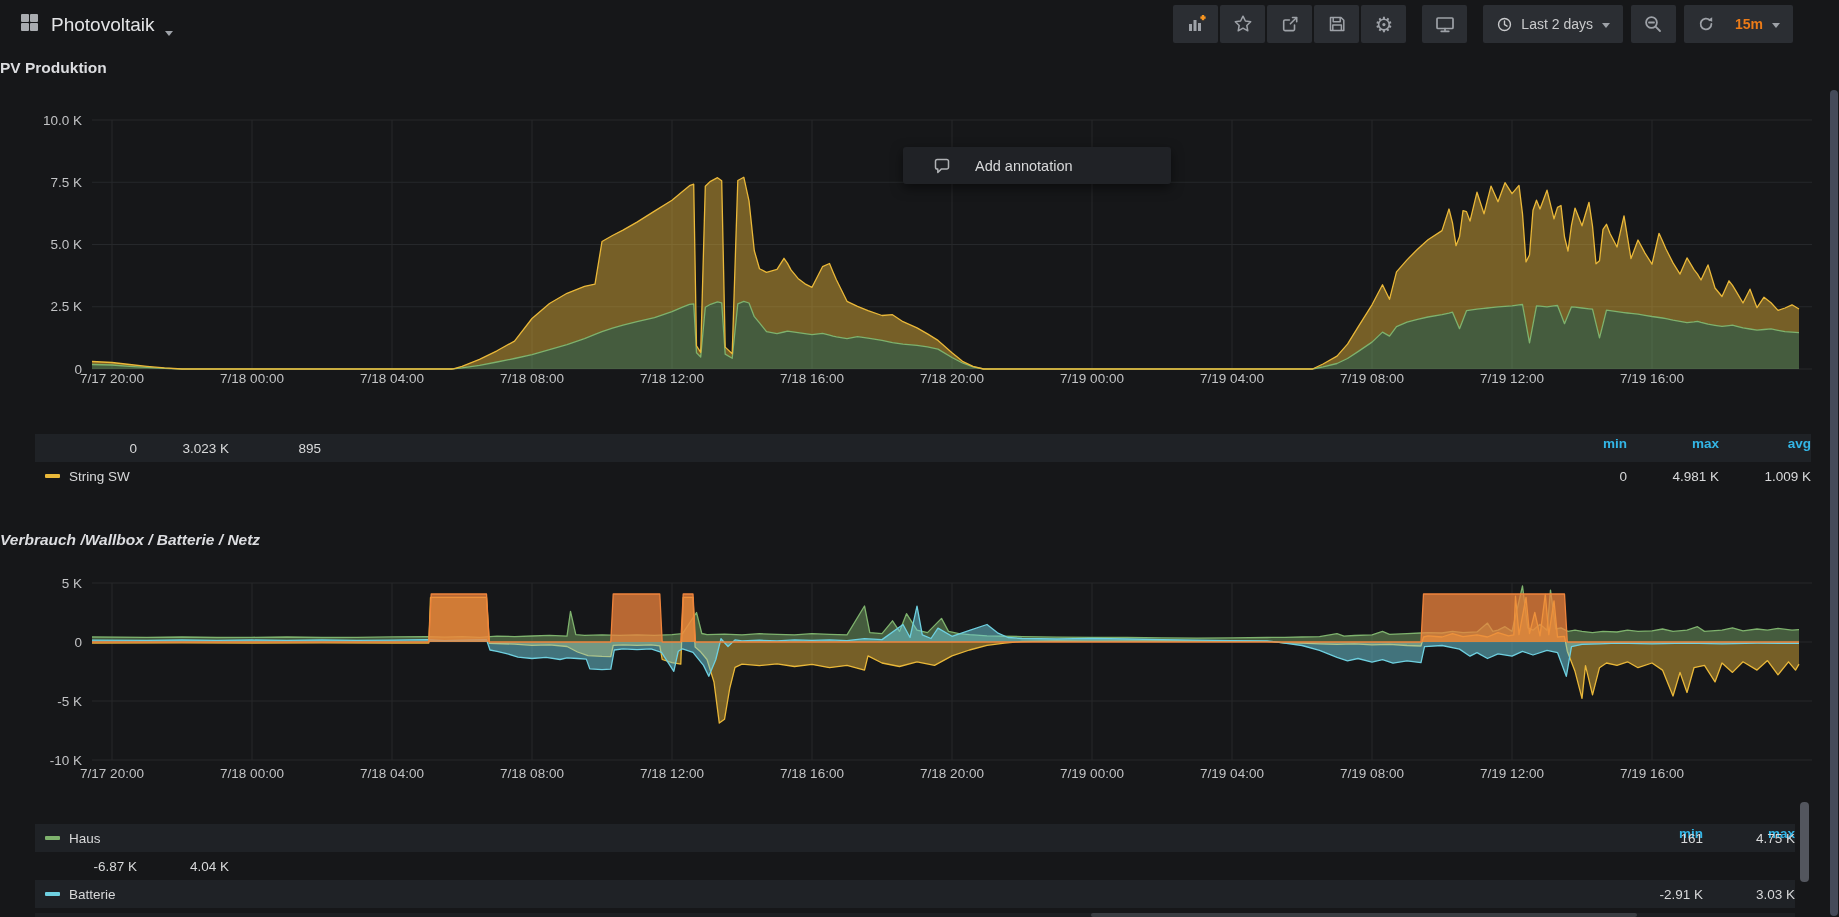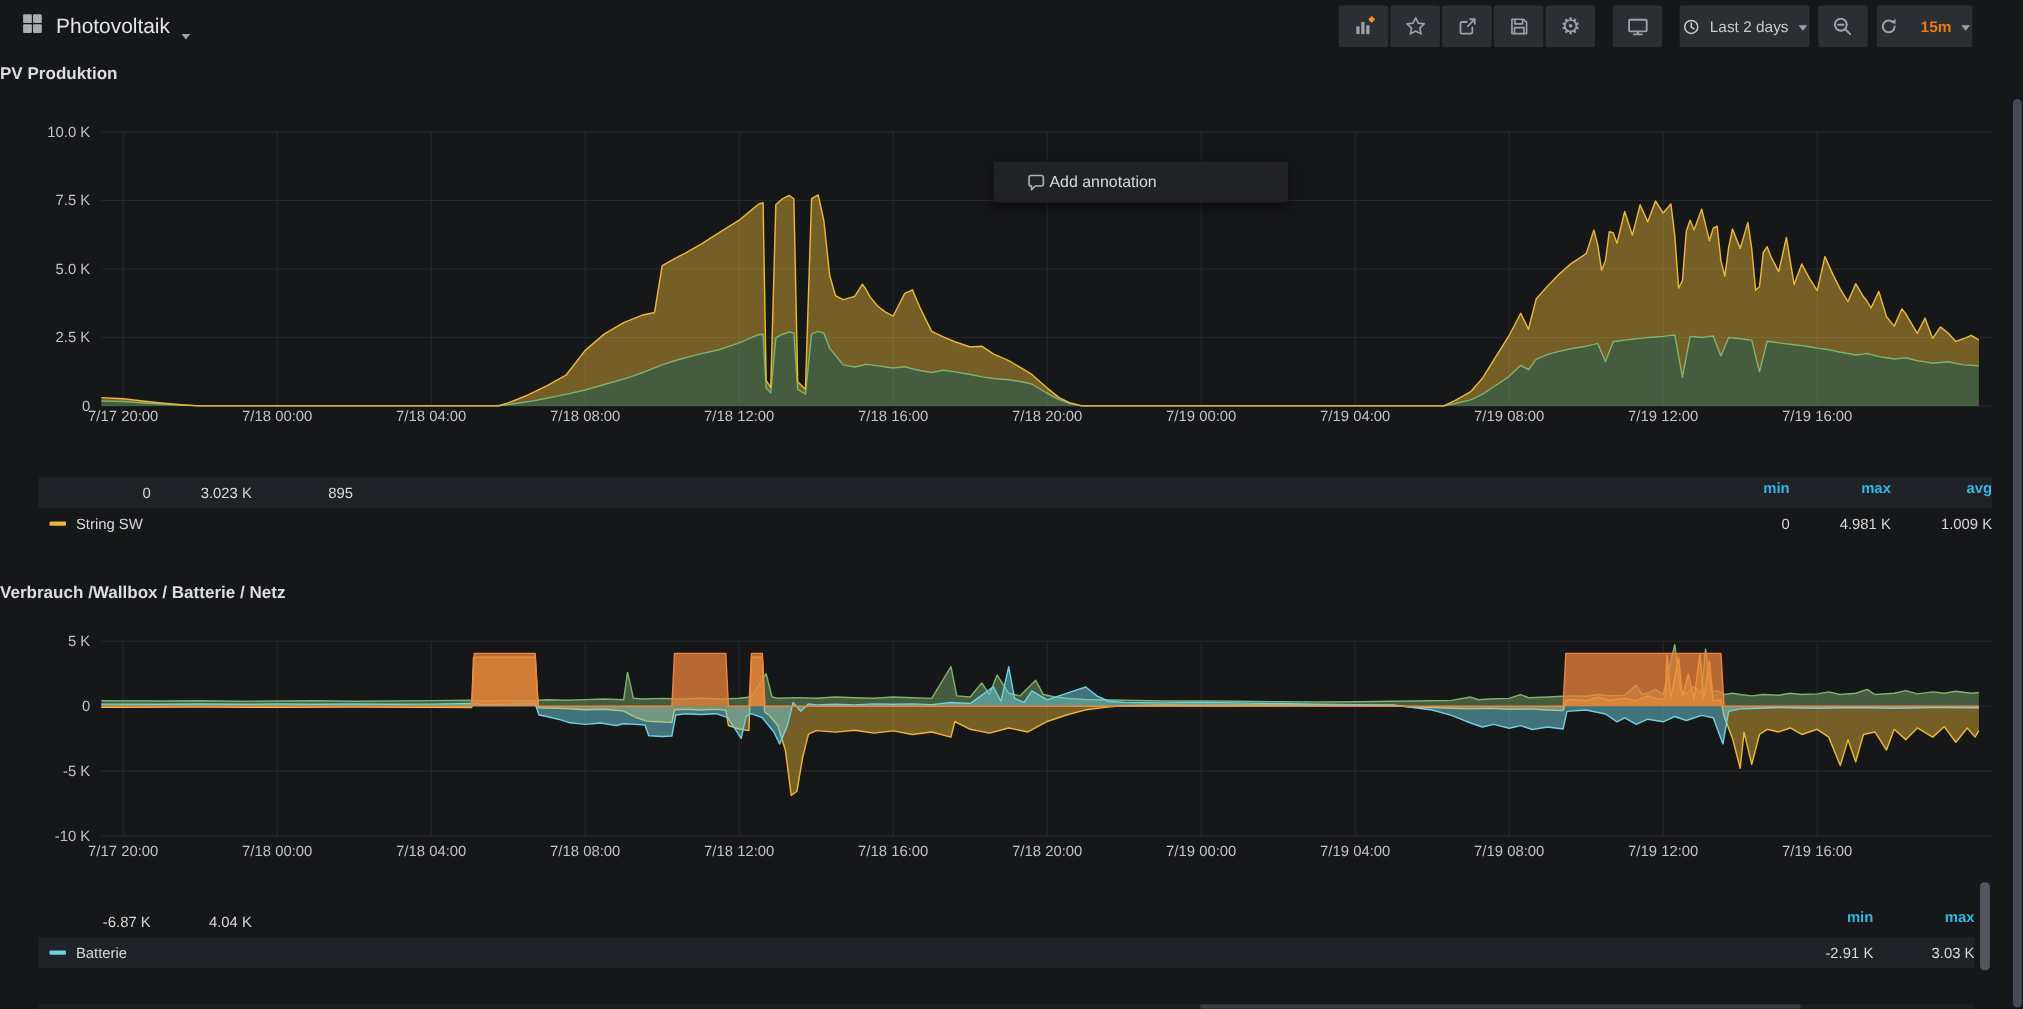--- a/index.html
+++ b/index.html
@@ -8,54 +8,54 @@
 
   
   .navbar{position:absolute;top:0;left:0;right:0;height:48px;display:flex;align-items:center;justify-content:space-between;padding:0 46px 0 20px;box-sizing:border-box;}
   .nav-left{display:flex;align-items:flex-end;}
   .grid-icon{display:inline-block;margin-right:12px;}
   .dash-title{color:#e3e4e6;font-size:19px;}
   .caret{width:0;height:0;border-left:4px solid transparent;border-right:4px solid transparent;border-top:5px solid #9ea2a8;display:inline-block;}
   .nav-left .caret{margin-left:10px;margin-top:4px;}
   .nav-right{display:flex;align-items:center;}
   .nav-btn{height:38px;min-width:45px;background:#2b2e33;border-radius:2px;display:flex;align-items:center;justify-content:center;margin-left:2px;cursor:pointer;color:#9ea2a8;box-sizing:border-box;}
-  .nav-btn.text{padding:0 2px;font-size:14px;color:#c9cacc;}
+  .nav-btn.text{padding:0 13px;font-size:14px;color:#c9cacc;}
   .nav-btn .lbl{margin:0 0 0 8px;}
   .nav-btn .caret{margin-left:9px;margin-top:2px;}
   .ml16{margin-left:16px;}
   .ml8{margin-left:8px;}
   .refresh-interval{color:#eb7b18;font-weight:700;font-size:14px;margin-left:20px;}
   .nav-icon{display:block;}
   .gear-glyph{font-size:21px;line-height:1;color:#9ea2a8;}
 
   
   .panel-title{position:absolute;left:0;width:1820px;color:#dcdde0;font-size:15.5px;font-weight:700;cursor:pointer;}
   #panel0-title{top:59px;}
-  #panel1-title{top:531px;}
+  #panel1-title{top:531px;font-style:italic;}
   svg.chart{position:absolute;left:0;}
   #chart0{top:88px;}
   #chart1{top:553px;}
   .tick-label{fill:#c2c3c5;font-size:13.5px;font-family:"Liberation Sans",sans-serif;}
   .gridline{stroke:#26282b;stroke-width:1;}
 
   
   .legend{position:absolute;left:35px;}
   #legend0{top:410px;right:28px;}
   #legend1{top:800px;right:44px;}
   .lg-row{display:flex;align-items:center;height:28px;padding-left:10px;}
   .lg-row.head{height:24px;}
   .lg-row.striped{background:#1f2226;}
   .lg-label-cell{flex:1;display:flex;align-items:center;cursor:pointer;}
   .lg-swatch{width:15px;height:4px;border-radius:1px;margin-right:9px;}
   .lg-name{color:#d8d9da;font-size:13.5px;}
   .lg-val{width:92px;text-align:right;color:#d8d9da;font-size:13.5px;}
   .lg-col{width:92px;text-align:right;color:#33b5e5;font-size:13.5px;font-weight:700;margin-top:42px;}
 
   
-  #annot-menu{position:absolute;left:903px;top:147px;width:268px;height:37px;background:#202226;border-radius:3px;box-shadow:0 4px 12px rgba(0,0,0,.5);display:flex;align-items:center;padding-left:30px;gap:3px;box-sizing:border-box;cursor:pointer;}
+  #annot-menu{position:absolute;left:903px;top:147px;width:268px;height:37px;background:#202226;border-radius:3px;box-shadow:0 4px 12px rgba(0,0,0,.5);display:flex;align-items:center;padding-left:30px;gap:24px;box-sizing:border-box;cursor:pointer;}
   #annot-menu .menu-label{color:#d8d9da;font-size:14.5px;}
 
   
   .v-scroll{position:absolute;right:1px;top:90px;width:8px;height:826px;background:#454a59;border-radius:4px;}
   .legend-scroll{position:absolute;left:1800px;top:802px;width:9px;height:80px;background:#53565e;border-radius:4px;}
   .h-scroll{position:absolute;left:35px;right:44px;bottom:0;height:4px;background:#1d1f22;}
   .h-scroll .thumb{position:absolute;left:60%;width:31%;height:4px;background:#3a3d42;border-radius:2px;}
 </style>
 </head>
 <body>
@@ -282,20 +282,28 @@
         <path d="M92.0 89.0L428.8 89.0L431.2 41.0L486.5 41.0L489.3 89.0L610.8 89.0L613.2 41.0L659.8 41.0L662.2 89.0L680.8 89.0L683.2 41.0L693.0 41.0L695.5 89.0L1421.0 89.0L1423.5 41.0L1564.5 41.0L1567.3 89.0L1799.0 89.0L1799.0 89L92.0 89Z" fill="#EF843C" fill-opacity="0.75"></path>
         <path d="M92.0 89.0L428.8 89.0L431.2 41.0L486.5 41.0L489.3 89.0L610.8 89.0L613.2 41.0L659.8 41.0L662.2 89.0L680.8 89.0L683.2 41.0L693.0 41.0L695.5 89.0L1421.0 89.0L1423.5 41.0L1564.5 41.0L1567.3 89.0L1799.0 89.0" fill="none" stroke="#EF843C" stroke-width="1.3" stroke-linejoin="round"></path>
       </g>
     </svg>
   <div class="legend" id="legend1">
       <div class="lg-row head">
         <div class="lg-label-cell"></div>
         <div class="lg-col">min</div>
         <div class="lg-col">max</div>
       </div>
+      <div class="lg-row striped">
+        <div class="lg-label-cell">
+          <span class="lg-swatch" style="background: rgb(126, 178, 109);"></span>
+          <span class="lg-name">Haus</span>
+        </div>
+        <div class="lg-val">161</div>
+        <div class="lg-val">4.75 K</div>
+      </div>
       <div class="lg-row">
         <div class="lg-val">-6.87 K</div>
         <div class="lg-val">4.04 K</div>
       </div>
       <div class="lg-row striped">
         <div class="lg-label-cell">
           <span class="lg-swatch" style="background: rgb(110, 208, 224);"></span>
           <span class="lg-name">Batterie</span>
         </div>
         <div class="lg-val">-2.91 K</div>

